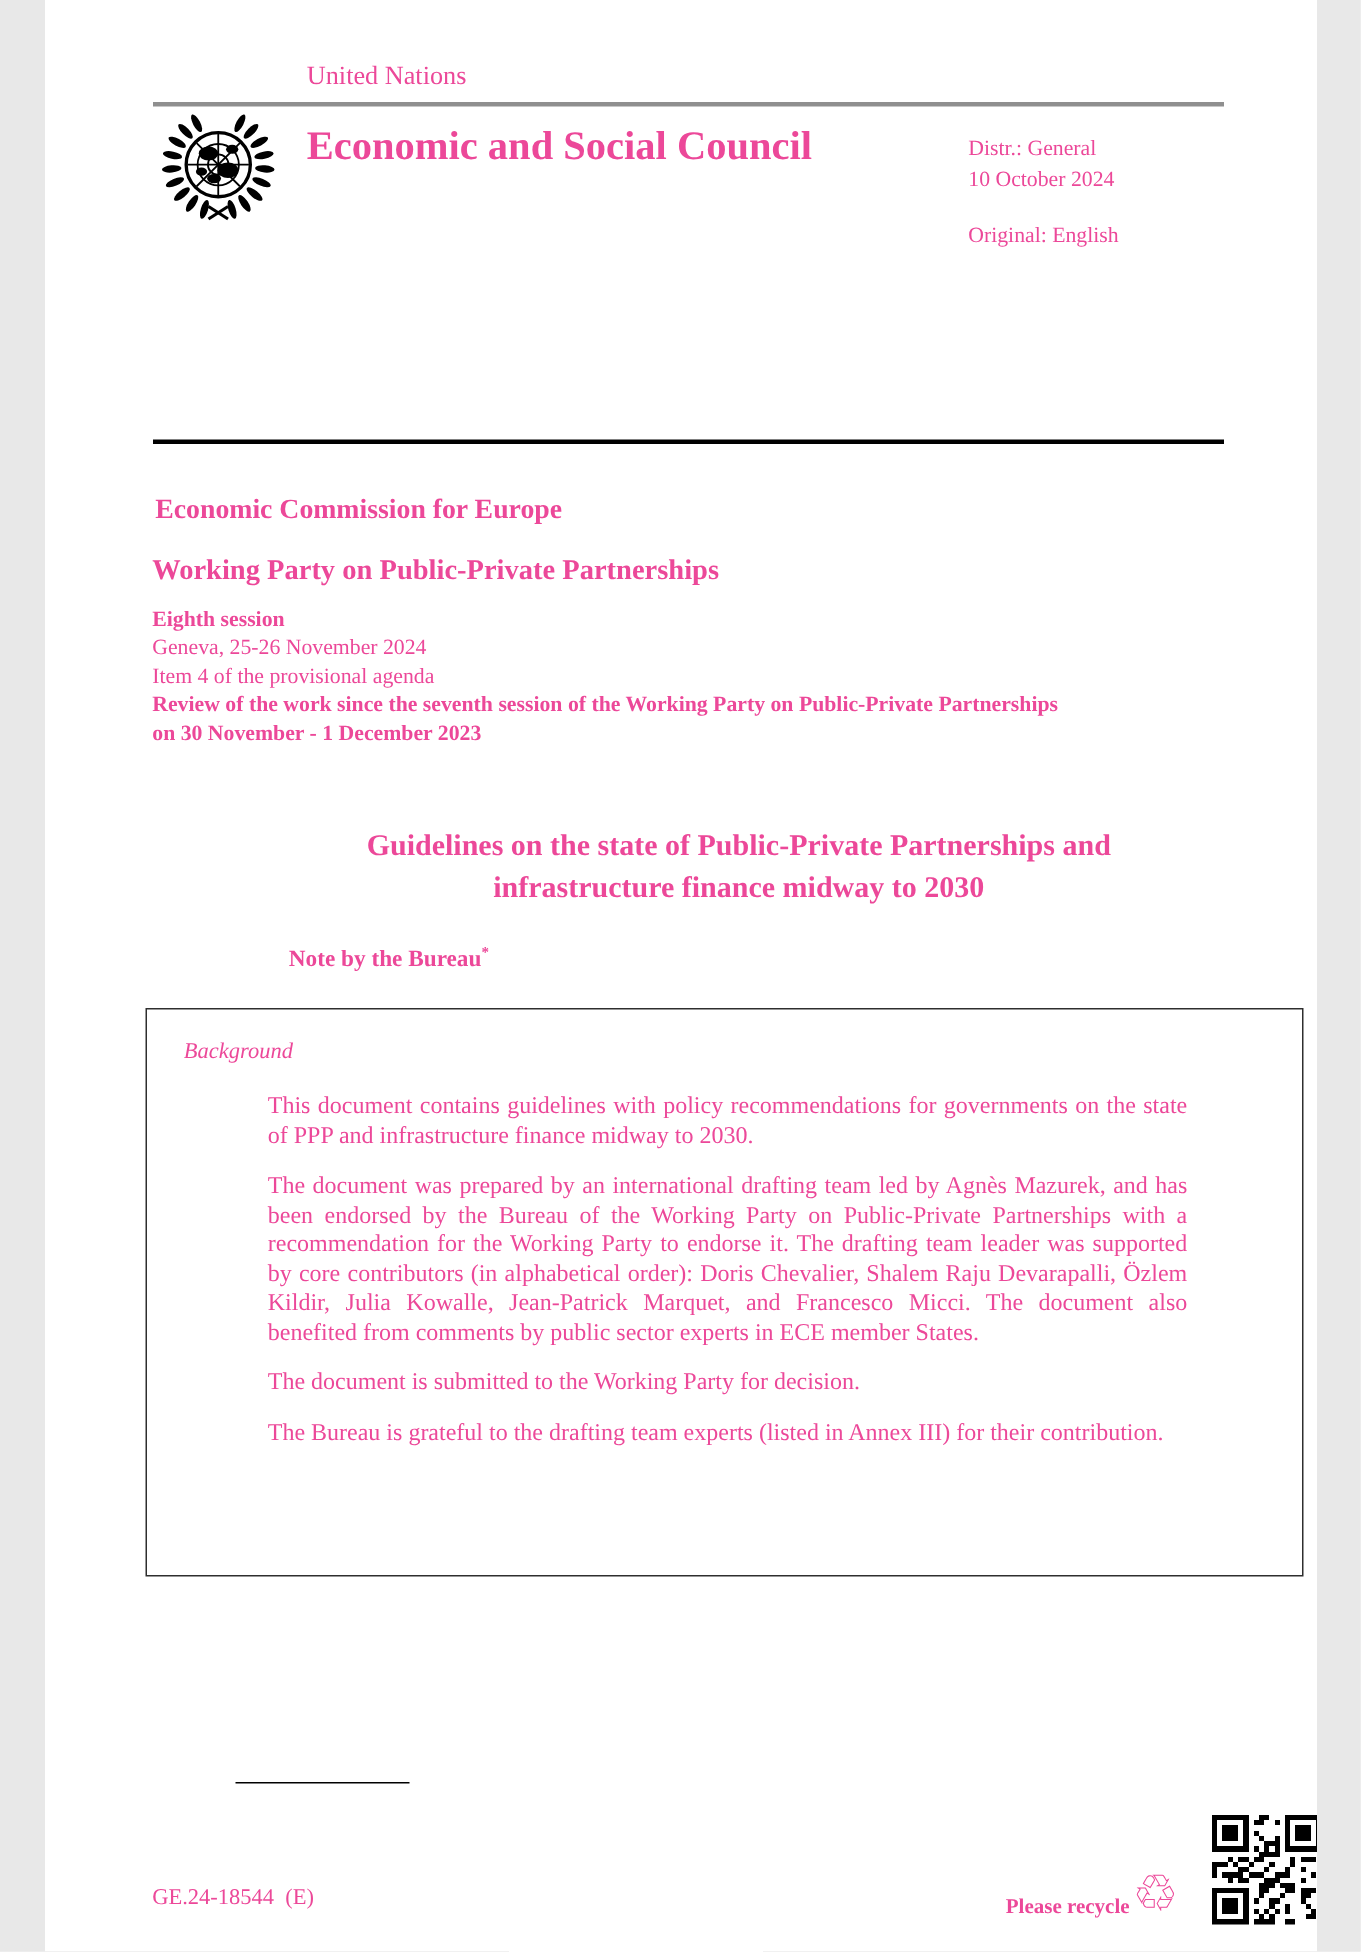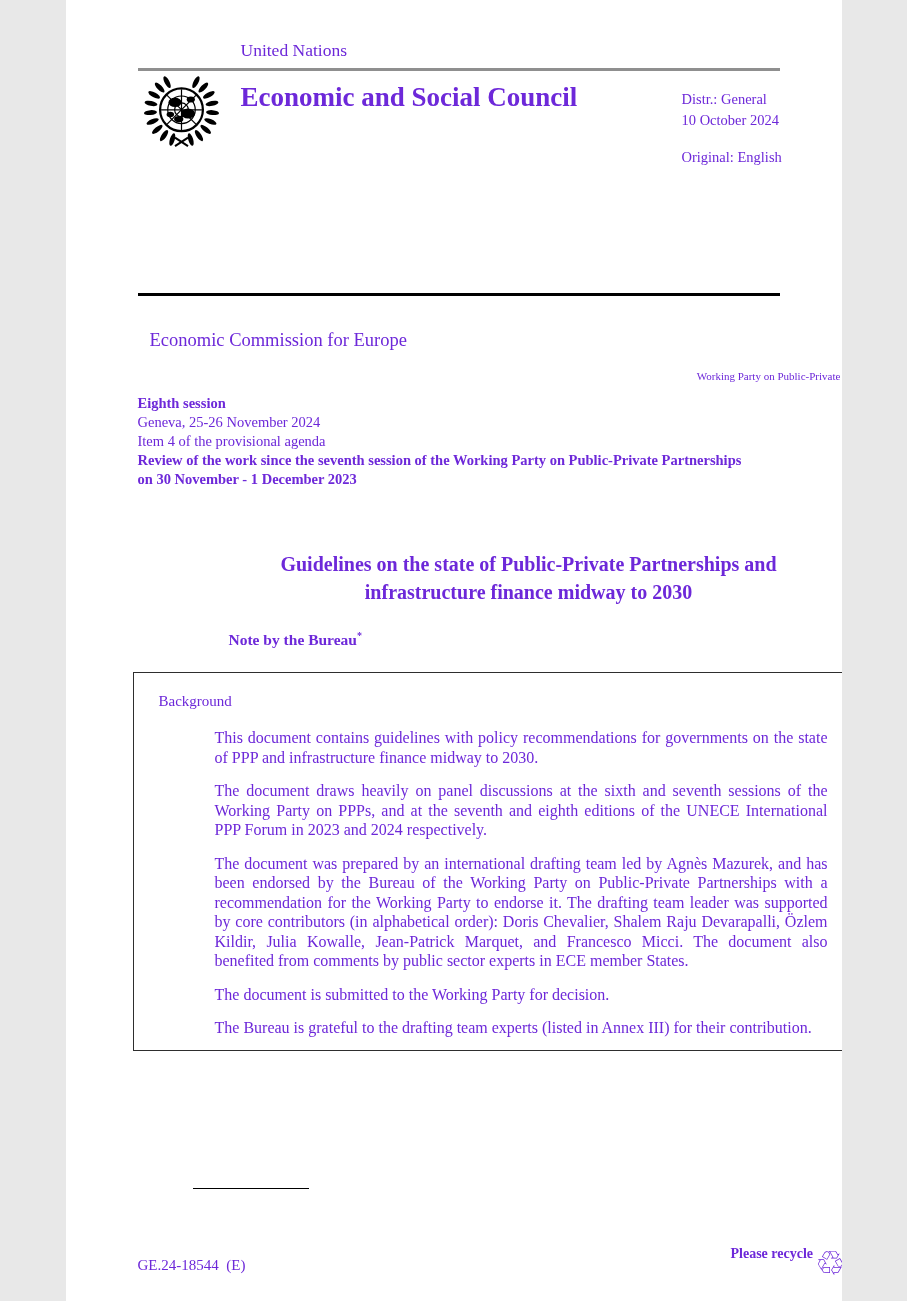--- a/index.html
+++ b/index.html
@@ -1,61 +1,61 @@
 <!DOCTYPE html>
 <html><head>
 <meta charset="utf-8">
 <style>
   html,body{margin:0;padding:0;background:#e8e8e8;}
   .page{
-    position:relative;width:776px;height:1301px;margin:0 auto;background:#ffffff;
-    font-family:"Liberation Serif","DejaVu Serif",serif;color:#6d28d9;overflow:hidden;
+    position:relative;width:848px;height:1301px;margin:0 auto;background:#ffffff;
+    font-family:"Liberation Serif","DejaVu Serif",serif;color:#ec4899;overflow:hidden;
   }
   
   .org-name{position:absolute;left:175px;top:40px;font-size:17.5px;}
   .doc-symbol{position:absolute;right:62px;top:28px;white-space:nowrap;}
   .doc-symbol .prefix{font-size:31px;letter-spacing:.5px;}
   .doc-symbol .suffix{font-size:15px;}
   .top-rule{position:absolute;left:72px;right:62px;top:68px;height:2.5px;background:#8f8f8f;}
   .emblem{position:absolute;left:69px;top:75px;width:93px;height:77px;}
   .council{position:absolute;left:175px;top:82px;font-size:27px;font-weight:bold;white-space:nowrap;}
   .distr-block{position:absolute;left:616px;top:89px;font-size:14.5px;line-height:21px;}
   .distr-block .original{margin-top:16px;}
   
   .main-rule{position:absolute;left:72px;right:62px;top:293px;height:3px;background:#000;}
   
   .session-block{position:absolute;left:72px;top:330px;width:760px;}
-  .commission{font-size:18.5px;font-weight:normal;margin:0 0 19px 12px;}
+  .commission{font-size:18.5px;font-weight:bold;margin:0 0 19px 2px;}
   .committee{font-size:18.5px;margin:0 0 16px 0;}
-  .working-party{font-size:11px;font-weight:normal;margin:0 0 12px 0;text-align:right;}
+  .working-party{font-size:19px;font-weight:bold;margin:0 0 12px 0;}
   .sline{font-size:14.5px;line-height:19px;}
   .sbold{font-weight:bold;}
   
   .title-block{position:absolute;left:163px;top:550px;}
   .doc-title{font-size:20px;font-weight:bold;line-height:28px;max-width:600px;margin:0;text-align:center;}
   .doc-note{font-size:15.5px;font-weight:bold;margin-top:24px;}
   .doc-note sup{font-size:10px;}
   
   .background-box{
     position:absolute;left:67px;top:672px;width:772px;height:379px;
     border:1px solid #2e2e2e;box-sizing:border-box;padding:20px 76px 0 25px;
   }
-  .bg-heading{font-size:15px;margin:0;}
+  .bg-heading{font-style:italic;font-size:15px;margin:0;}
   .bg-par{font-size:16px;line-height:19.5px;text-align:justify;margin:14px 0 0 56px;}
   .bg-par.first{margin-top:18px;}
   
   .footnote-rule{position:absolute;left:127px;top:1188px;width:116px;border-top:1.5px solid #000;}
   .footnote{
     position:absolute;left:151px;top:1197px;width:598px;font-size:13px;line-height:18.5px;
     padding-left:24px;text-indent:-12px;box-sizing:content-box;
   }
   .footnote sup{font-size:9px;}
   
   .ge-ref{position:absolute;left:72px;top:1257px;font-size:15px;white-space:pre;}
-  .recycle{position:absolute;left:641px;top:1246px;display:flex;align-items:flex-start;margin-left:24px;}
+  .recycle{position:absolute;left:641px;top:1246px;display:flex;align-items:flex-end;}
   .recycle .label{font-size:14px;font-weight:bold;white-space:nowrap;}
   .recycle .glyph{font-family:"DejaVu Sans",sans-serif;font-size:34px;line-height:34px;margin-left:2px;}
   .qr{position:absolute;left:778px;top:1210px;width:73px;height:73px;}
 </style>
 </head>
 <body>
 
 <div class="page">
 
   <div class="org-name">United Nations</div>
@@ -128,21 +128,20 @@
   </div>
 
   <div class="title-block">
     <h1 class="doc-title">Guidelines on the state of Public-Private Partnerships and infrastructure finance midway to 2030</h1>
     <div class="doc-note"><span>Note by the Bureau</span><sup>*</sup></div>
   </div>
 
   <div class="background-box">
     <p class="bg-heading">Background</p>
     <p class="bg-par first">This document contains guidelines with policy recommendations for governments on the state of PPP and infrastructure finance midway to 2030.</p>
-    <p class="bg-par">The document draws heavily on panel discussions at the sixth and seventh sessions of the Working Party on PPPs, and at the seventh and eighth editions of the UNECE International PPP Forum in 2023 and 2024 respectively.</p>
     <p class="bg-par">The document was prepared by an international drafting team led by Agnès Mazurek, and has been endorsed by the Bureau of the Working Party on Public-Private Partnerships with a recommendation for the Working Party to endorse it. The drafting team leader was supported by core contributors (in alphabetical order): Doris Chevalier, Shalem Raju Devarapalli, Özlem Kildir, Julia Kowalle, Jean-Patrick Marquet, and Francesco Micci. The document also benefited from comments by public sector experts in ECE member States.</p>
     <p class="bg-par">The document is submitted to the Working Party for decision.</p>
     <p class="bg-par">The Bureau is grateful to the drafting team experts (listed in Annex III) for their contribution.</p>
   </div>
 
   <div class="footnote-rule"></div>
 
   <div class="ge-ref">GE.24-18544  (E)</div>
   <div class="recycle">
     <span class="label">Please recycle</span>

